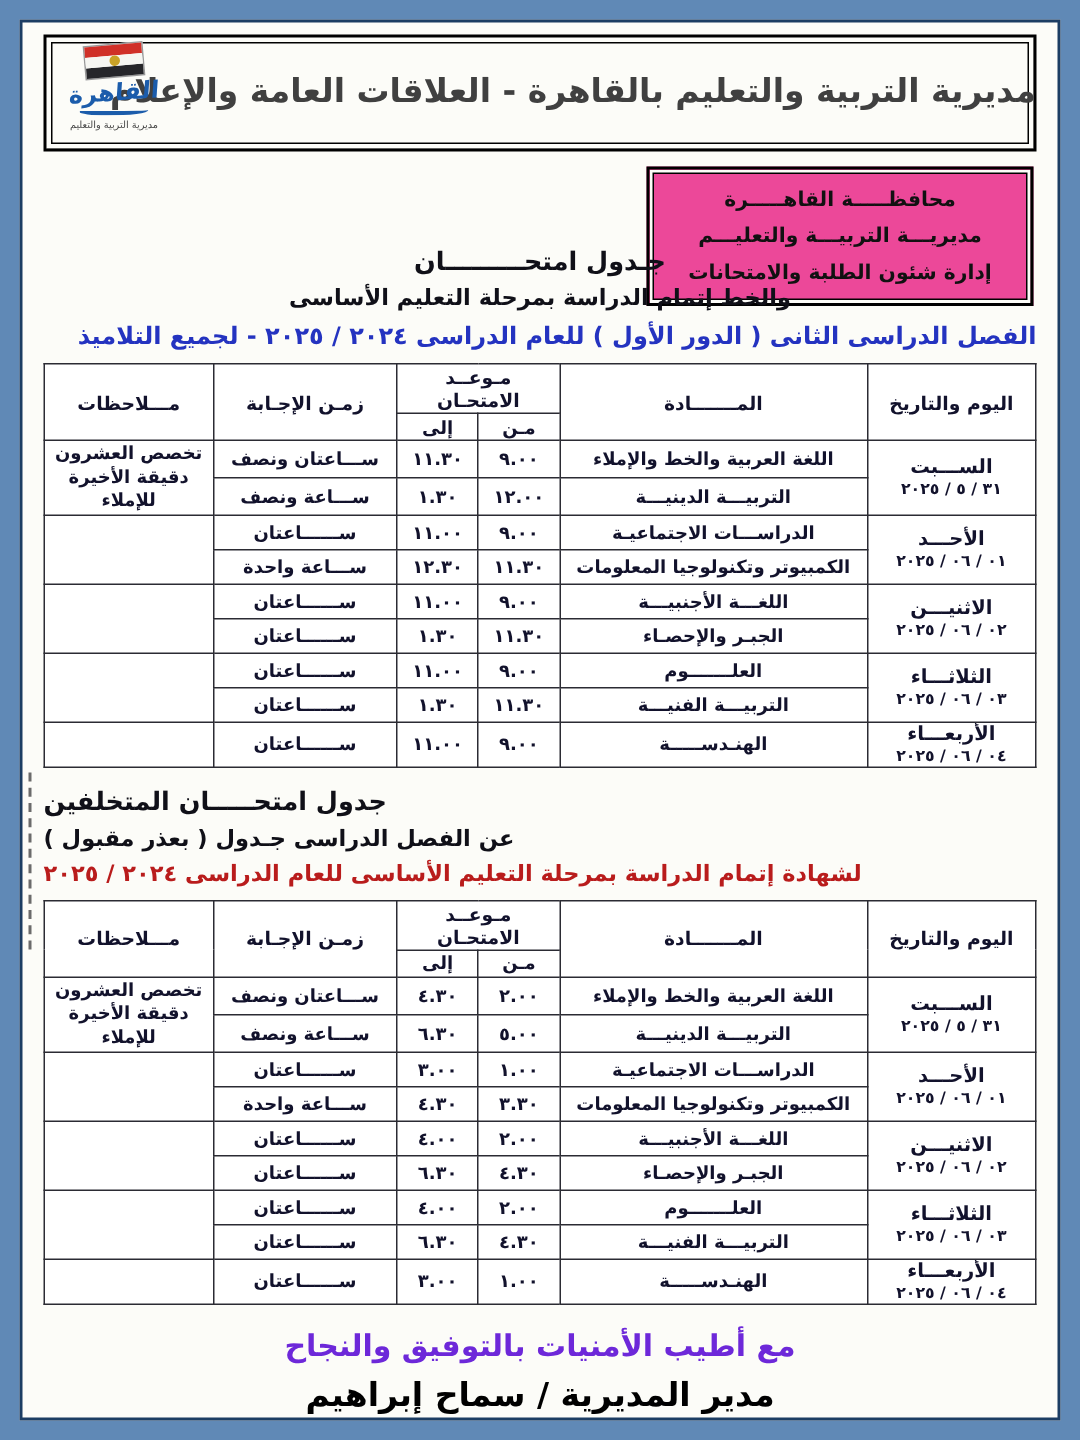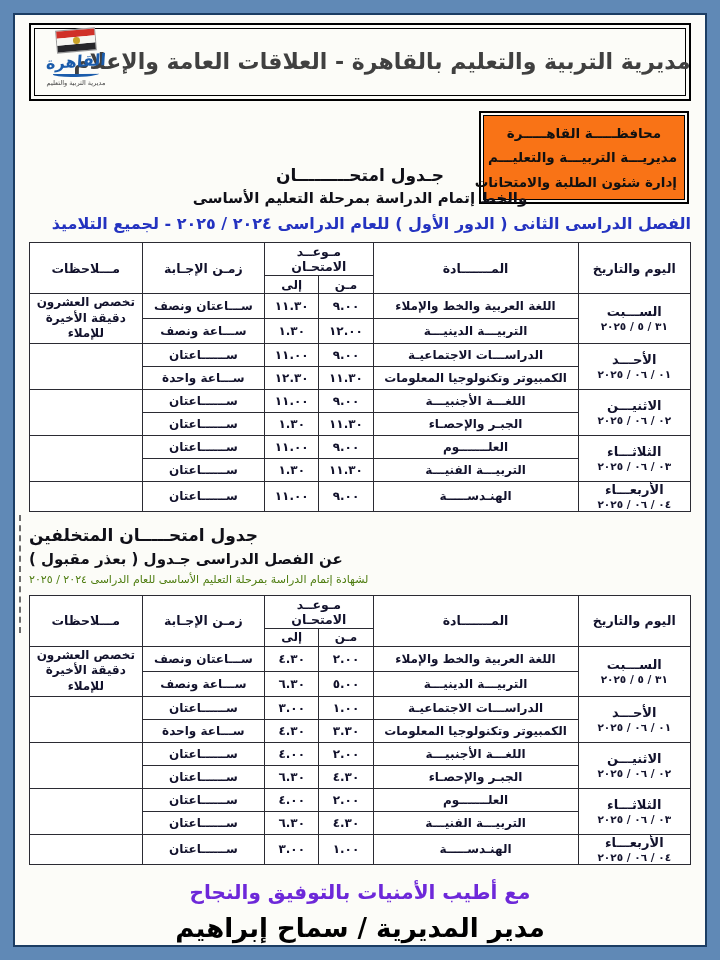--- a/index.html
+++ b/index.html
@@ -43,24 +43,24 @@
   .logo-script {
     color:#1b5cab; font-weight:bold; font-size:16px;
     transform:skewX(-8deg) rotate(-4deg); margin-top:2px; line-height:1;
   }
   .swash { width:46px; height:6px; margin:1px auto 0; border-bottom:3px solid #1b5cab; border-radius:0 0 60% 40%; }
   .logo-caption { font-size:6.5px; color:#444; margin-top:2px; font-weight:normal; }
 
   
   .row2 { position:relative; height:96px; margin-top:10px; }
   .gov-box {
-    position:absolute; top:0; right:2px; width:210px;
+    position:absolute; top:0; right:2px; width:258px;
     border:2px solid #000;
     box-shadow: inset 0 0 0 2px #fcfcf8, inset 0 0 0 3px #000;
-    padding:8px 10px; text-align:center; background:#f97316;
+    padding:8px 10px; text-align:center; background:#ec4899;
   }
   .gov-box .gov-line { font-size:13.5px; font-weight:bold; color:#111; line-height:1.8; white-space:nowrap; }
   .titles1 { position:absolute; left:0; right:0; bottom:0; text-align:center; }
   .s1-title { font-size:17px; font-weight:bold; color:#101018; }
   .s1-subtitle { font-size:15px; font-weight:bold; color:#101018; margin-top:4px; }
   .term-line {
     text-align:right; color:#2433c0; font-weight:bold; font-size:16px;
     margin-top:7px; white-space:nowrap;
   }
 
@@ -90,26 +90,26 @@
   td.num { font-size:12px; letter-spacing:0.5px; }
 
   
   .section2 { position:relative; text-align:left; margin-top:13px; }
   .fold-line {
     position:absolute; left:-10px; top:-10px; height:118px; width:0;
     border-left:2px dashed #6b6b6b;
   }
   .s2-title { font-size:17px; font-weight:bold; color:#101018; }
   .s2-subtitle { font-size:15px; font-weight:bold; color:#101018; margin-top:5px; }
-  .s2-term { font-size:11px; font-weight:normal; color:#4d7c0f; margin-top:5px; white-space:nowrap; }
+  .s2-term { font-size:15px; font-weight:bold; color:#b91c1c; margin-top:5px; white-space:nowrap; }
 
   
   .footer { text-align:center; margin-top:15px; }
   .wish { color:#6d28d9; font-size:20px; font-weight:bold; }
-  .sig  { color:#000; font-size:26px; font-weight:bold; margin-top:9px; }
+  .sig  { color:#000; font-size:22px; font-weight:bold; margin-top:9px; }
 </style>
 </head>
 <body>
 
 <div class="page">
 
   <div class="header-box">
     <div class="logo">
       <div class="flag">
         <div class="f-red"></div>

